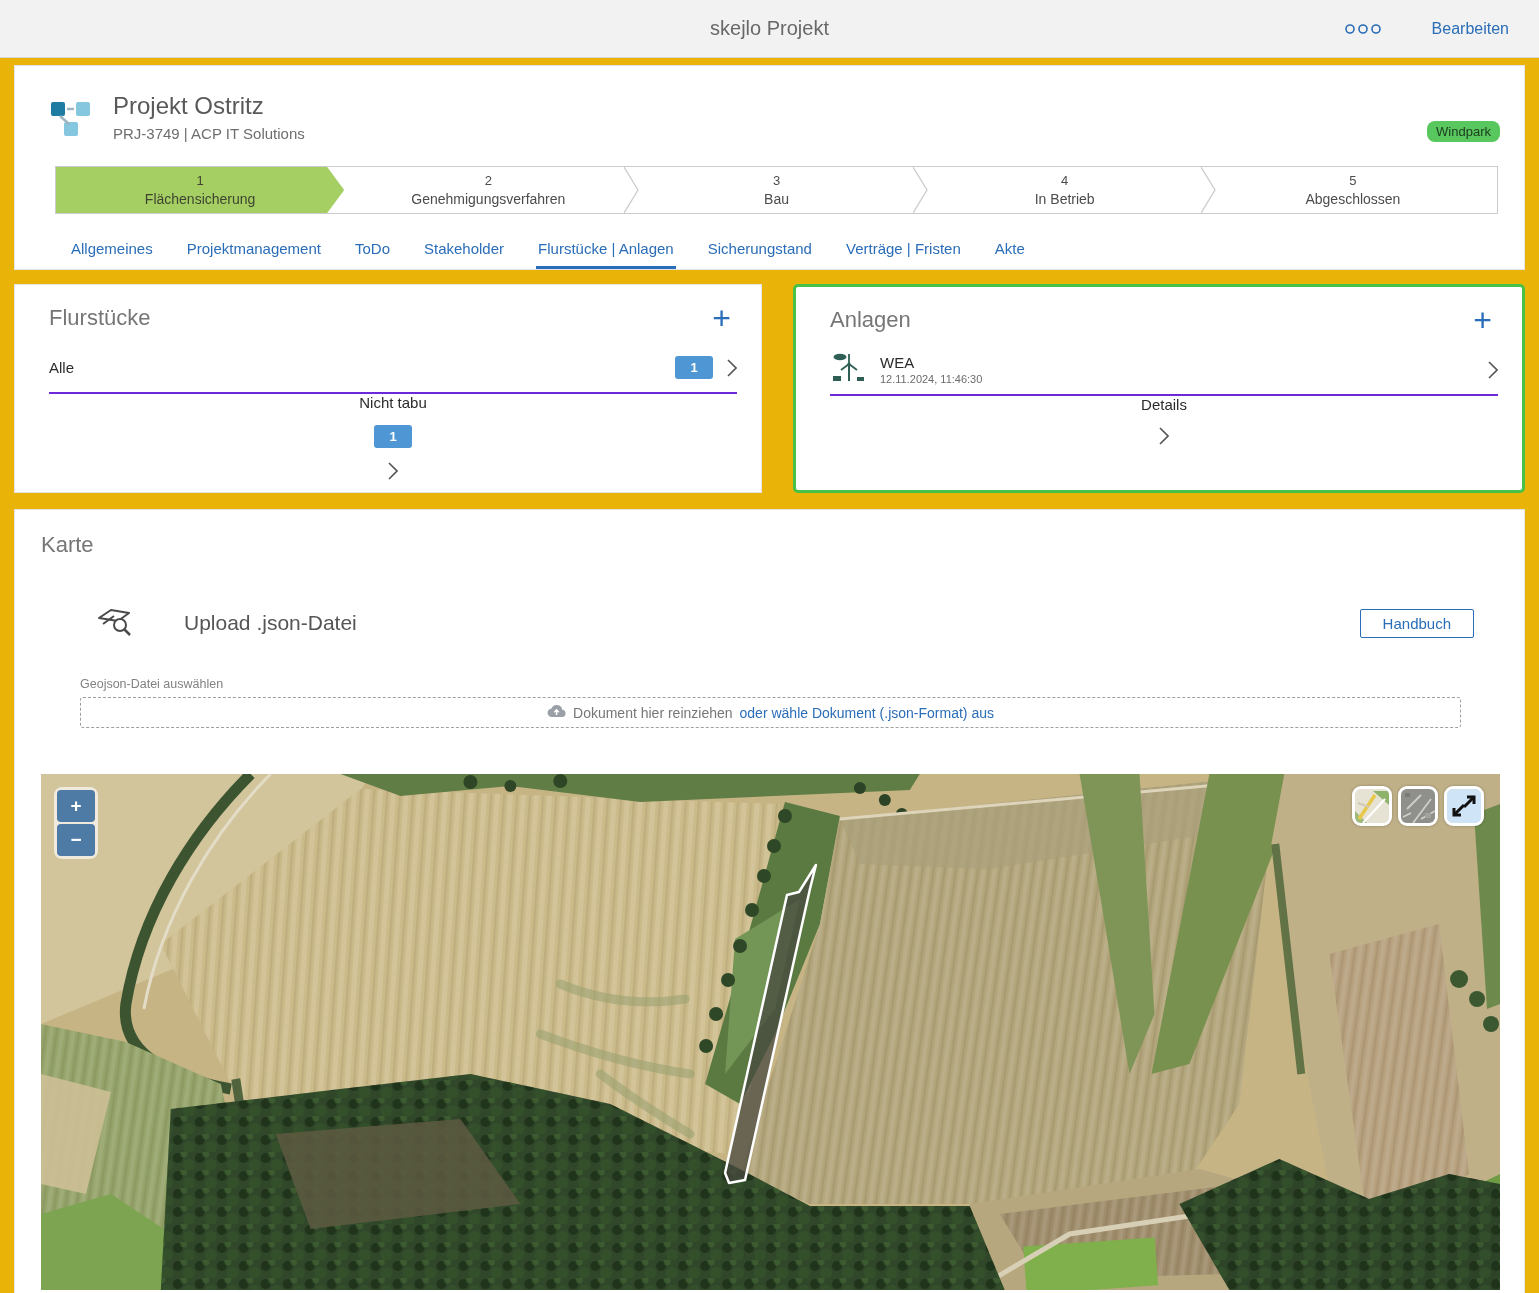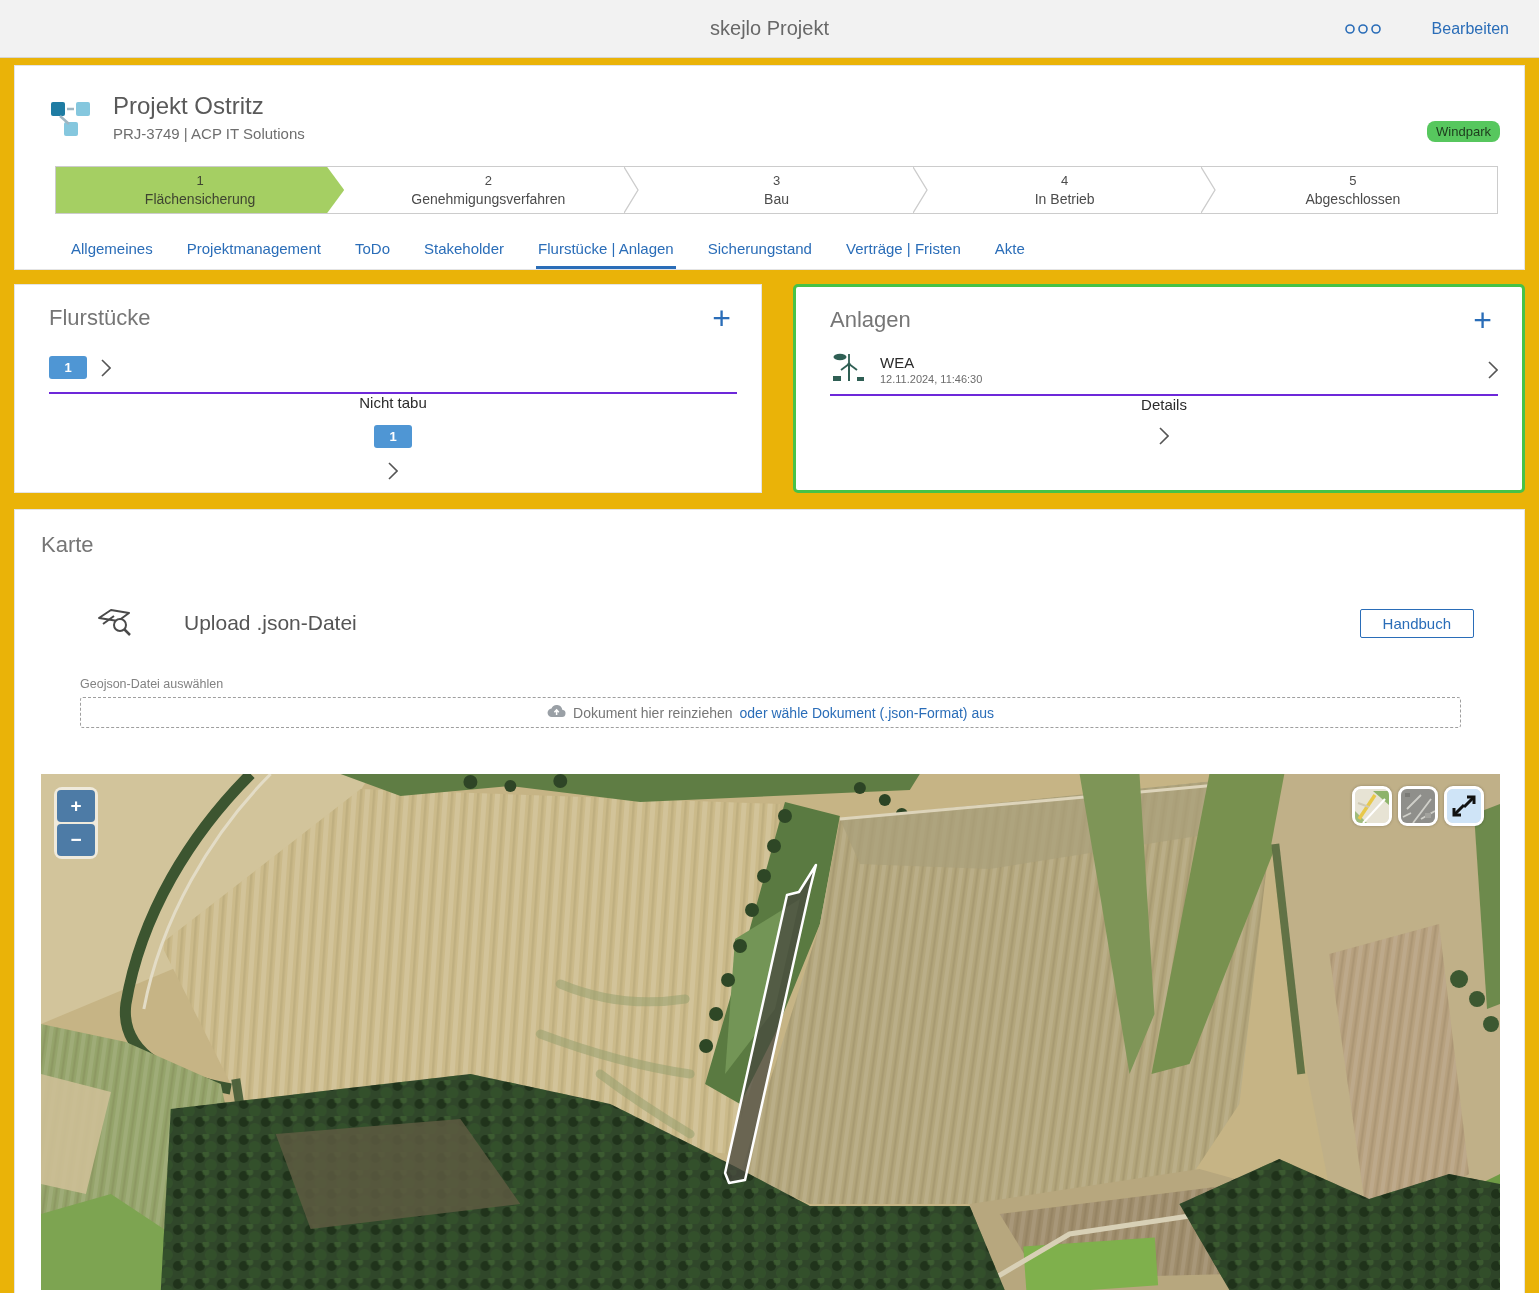--- a/index.html
+++ b/index.html
@@ -157,20 +157,21 @@
 
   <div class="panels">
 
     <div class="panel flur">
       <div class="panel-head">
         <div class="panel-title">Flurstücke</div>
         <span class="plus-btn">+</span>
       </div>
       <div class="rows">
         <div class="prow">
+          <span class="row-label">Alle</span>
           <span class="count-badge">1</span>
           <span class="chev">
               <svg width="10" height="18" viewBox="0 0 10 18">
                 <path d="M1,1 L9,9 L1,17" fill="none" stroke="#555" stroke-width="1.6"></path>
               </svg>
             </span>
         </div>
         <div class="prow">
           <span class="row-label">Nicht tabu</span>
           <span class="count-badge">1</span>

